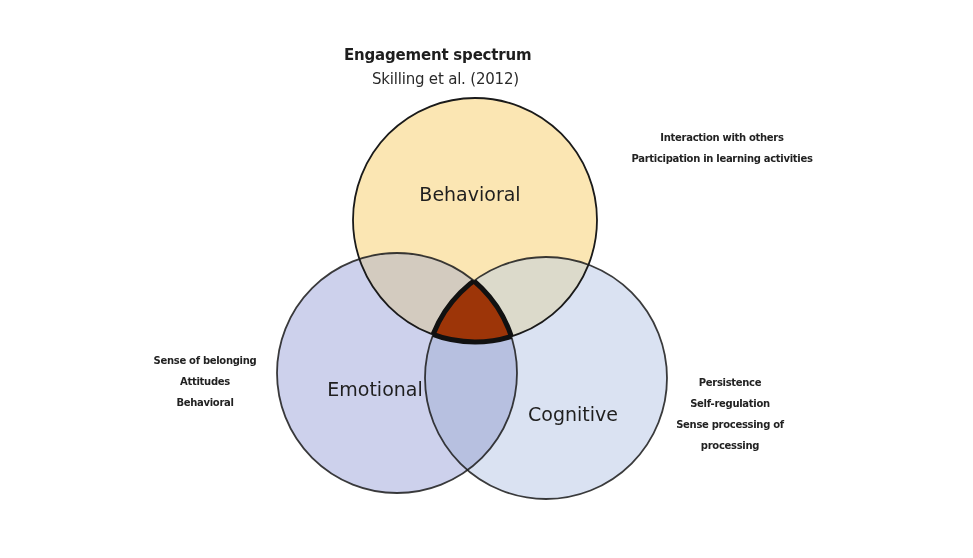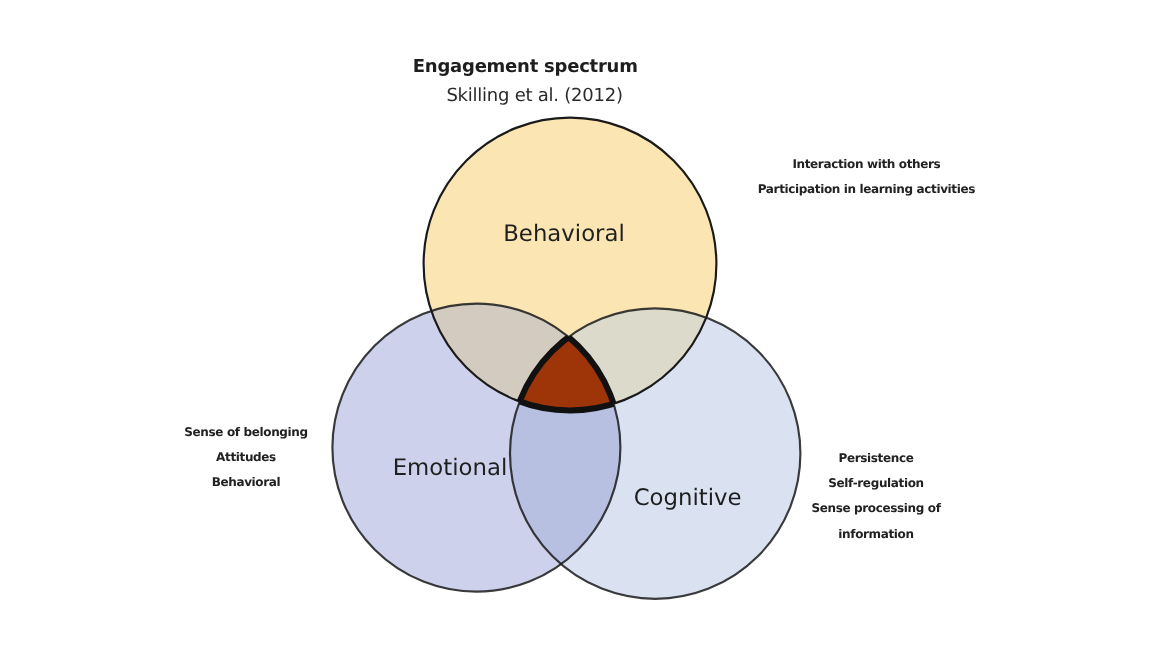--- a/index.html
+++ b/index.html
@@ -87,14 +87,14 @@
 <div class="note note-emotional">
   <div>Sense of belonging</div>
   <div>Attitudes</div>
   <div>Behavioral</div>
 </div>
 
 <div class="note note-cognitive">
   <div>Persistence</div>
   <div>Self-regulation</div>
   <div>Sense processing of</div>
-  <div>information</div>
+  <div>processing</div>
 </div>
 
 </body></html>

